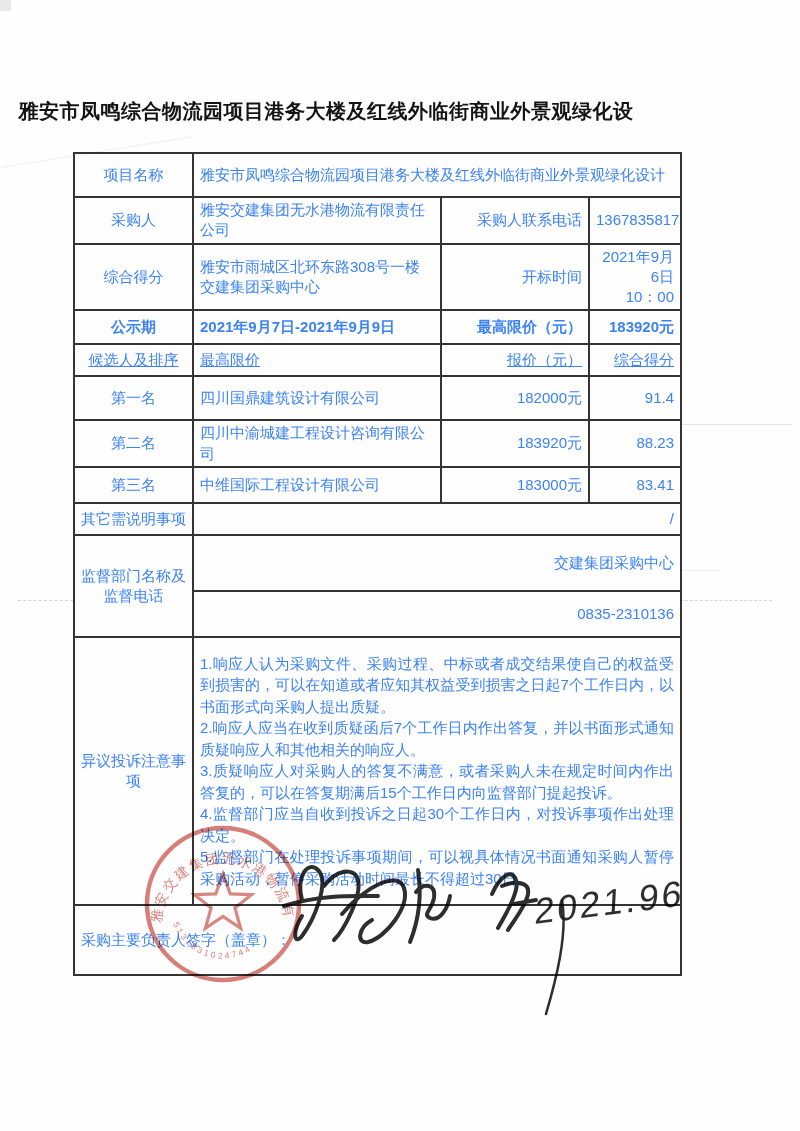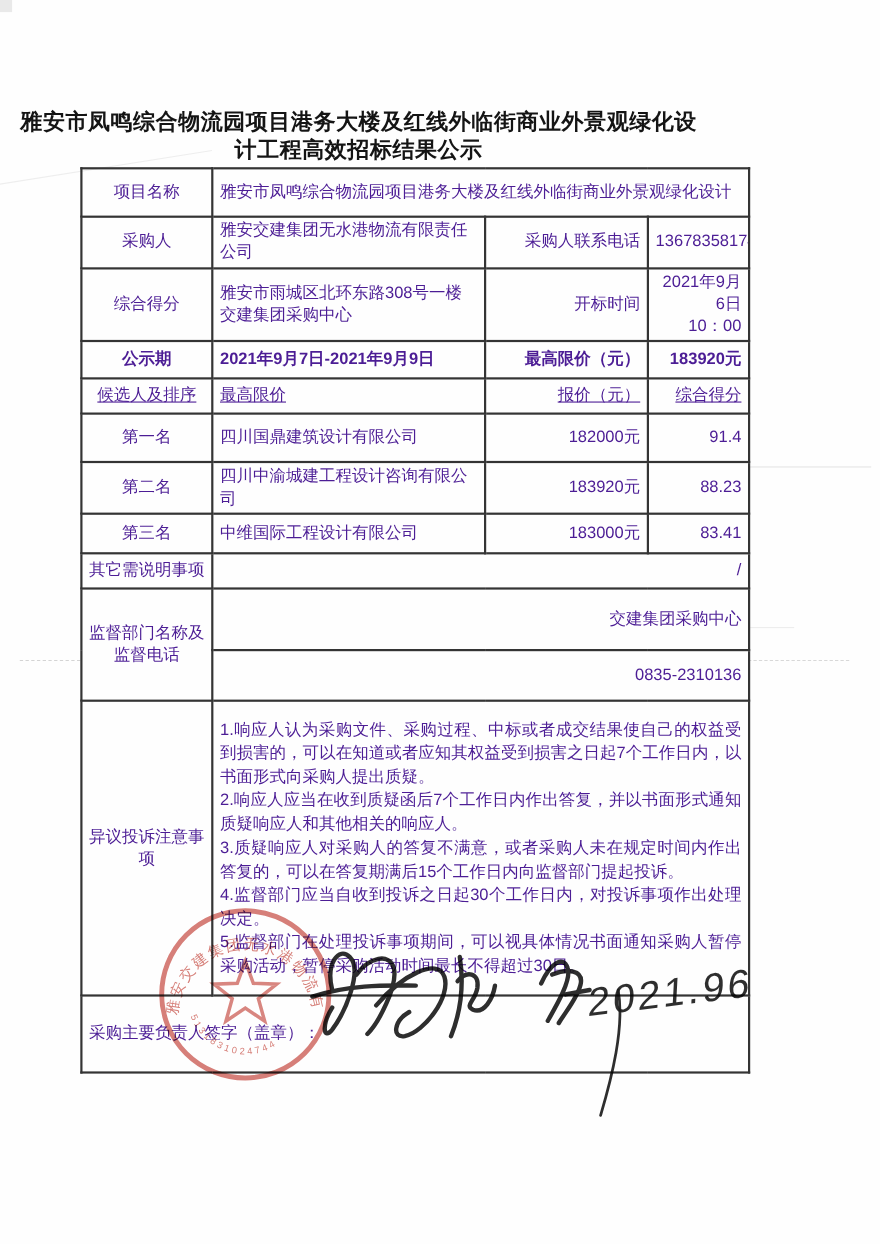--- a/index.html
+++ b/index.html
@@ -5,21 +5,21 @@
   html,body{margin:0;padding:0;background:#ffffff;}
   body{font-family:"Liberation Sans","DejaVu Sans",sans-serif;color:#1c1c1c;}
   #page{position:relative;width:800px;height:1131px;background:#fefefe;overflow:hidden;margin:0 auto;}
 
   
   .doc-title{position:absolute;top:98px;left:0;width:652px;text-align:center;
     font-size:20px;font-weight:bold;line-height:26px;color:#141414;letter-spacing:0.5px;}
 
   
   table.bid{position:absolute;top:152px;left:73px;width:607px;border-collapse:collapse;
-    table-layout:fixed;font-size:15px;color:#4c1d95;}
+    table-layout:fixed;font-size:15px;color:#3b82f6;}
   table.bid td{border:2px solid #343434;padding:2px 6px;vertical-align:middle;
     overflow:hidden;line-height:1.35;}
   td.lab{text-align:center;}
   td.val-left{text-align:left;padding-left:9px;border-radius:17px;}
   td.ctr{text-align:right;}
   tr.r1{height:44px;} tr.r2{height:46px;} tr.r3{height:46px;} tr.r4{height:34px;font-weight:bold;}
   tr.r5{height:32px;text-decoration:underline;} tr.r6{height:44px;} tr.r7{height:42px;} tr.r8{height:36px;}
   tr.r9{height:32px;} tr.r10a{height:56px;} tr.r10b{height:46px;}
   tr.r11{height:268px;} tr.r12{height:70px;padding-left:23px;}
   td.notes-cell{vertical-align:middle;padding:18px 12px 14px 12px;}
@@ -47,21 +47,20 @@
 
   <div class="artifact corner-mark"></div>
   <div class="artifact crease"></div>
   <div class="artifact hline-1"></div>
   <div class="artifact hline-2"></div>
   <div class="artifact hline-3"></div>
   <div class="artifact hline-4"></div>
 
   <div class="doc-title">
     <div>雅安市凤鸣综合物流园项目港务大楼及红线外临街商业外景观绿化设</div>
-    <div>计工程高效招标结果公示</div>
   </div>
 
   <table class="bid">
     <colgroup>
         <col style="width:119px">
         <col style="width:248px">
         <col style="width:148px">
         <col style="width:92px">
       </colgroup>
 

